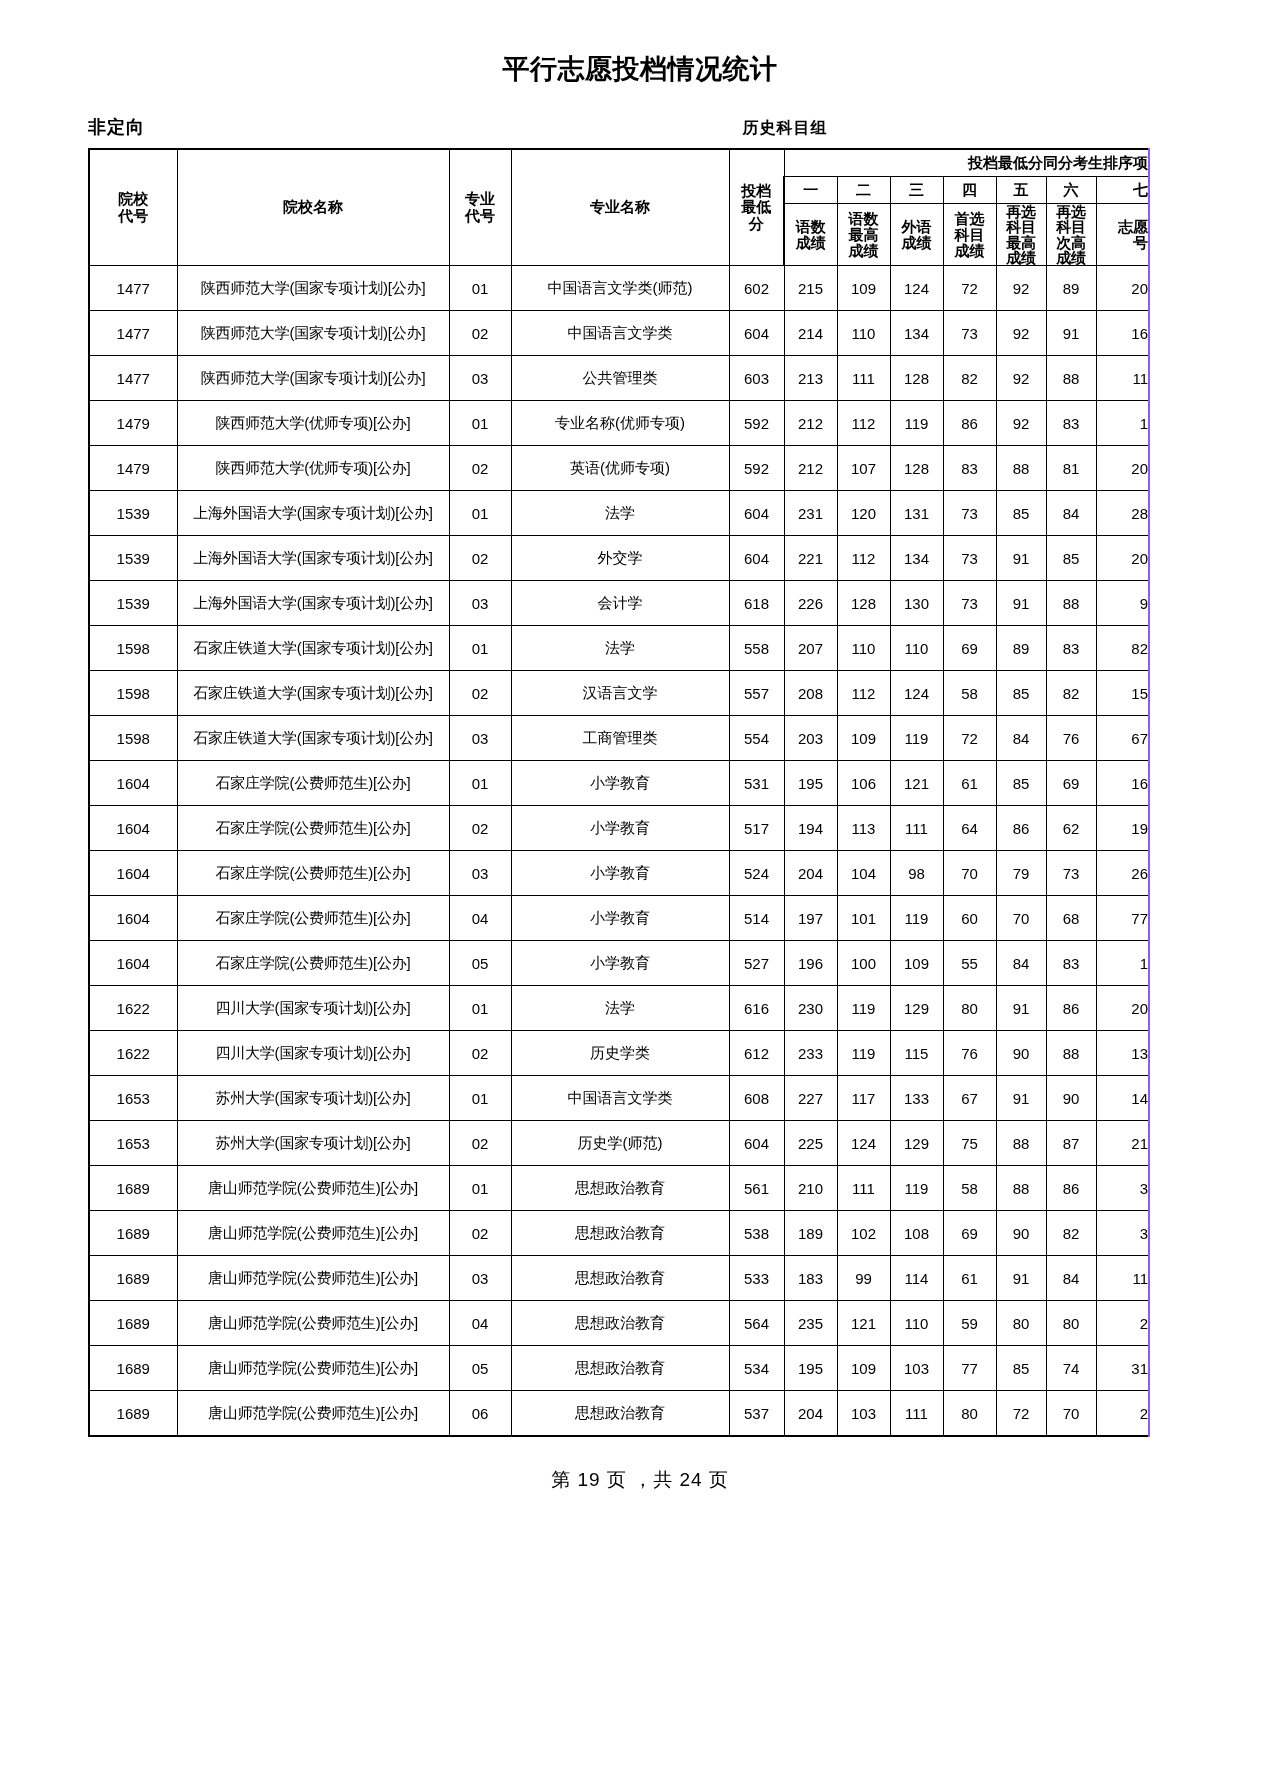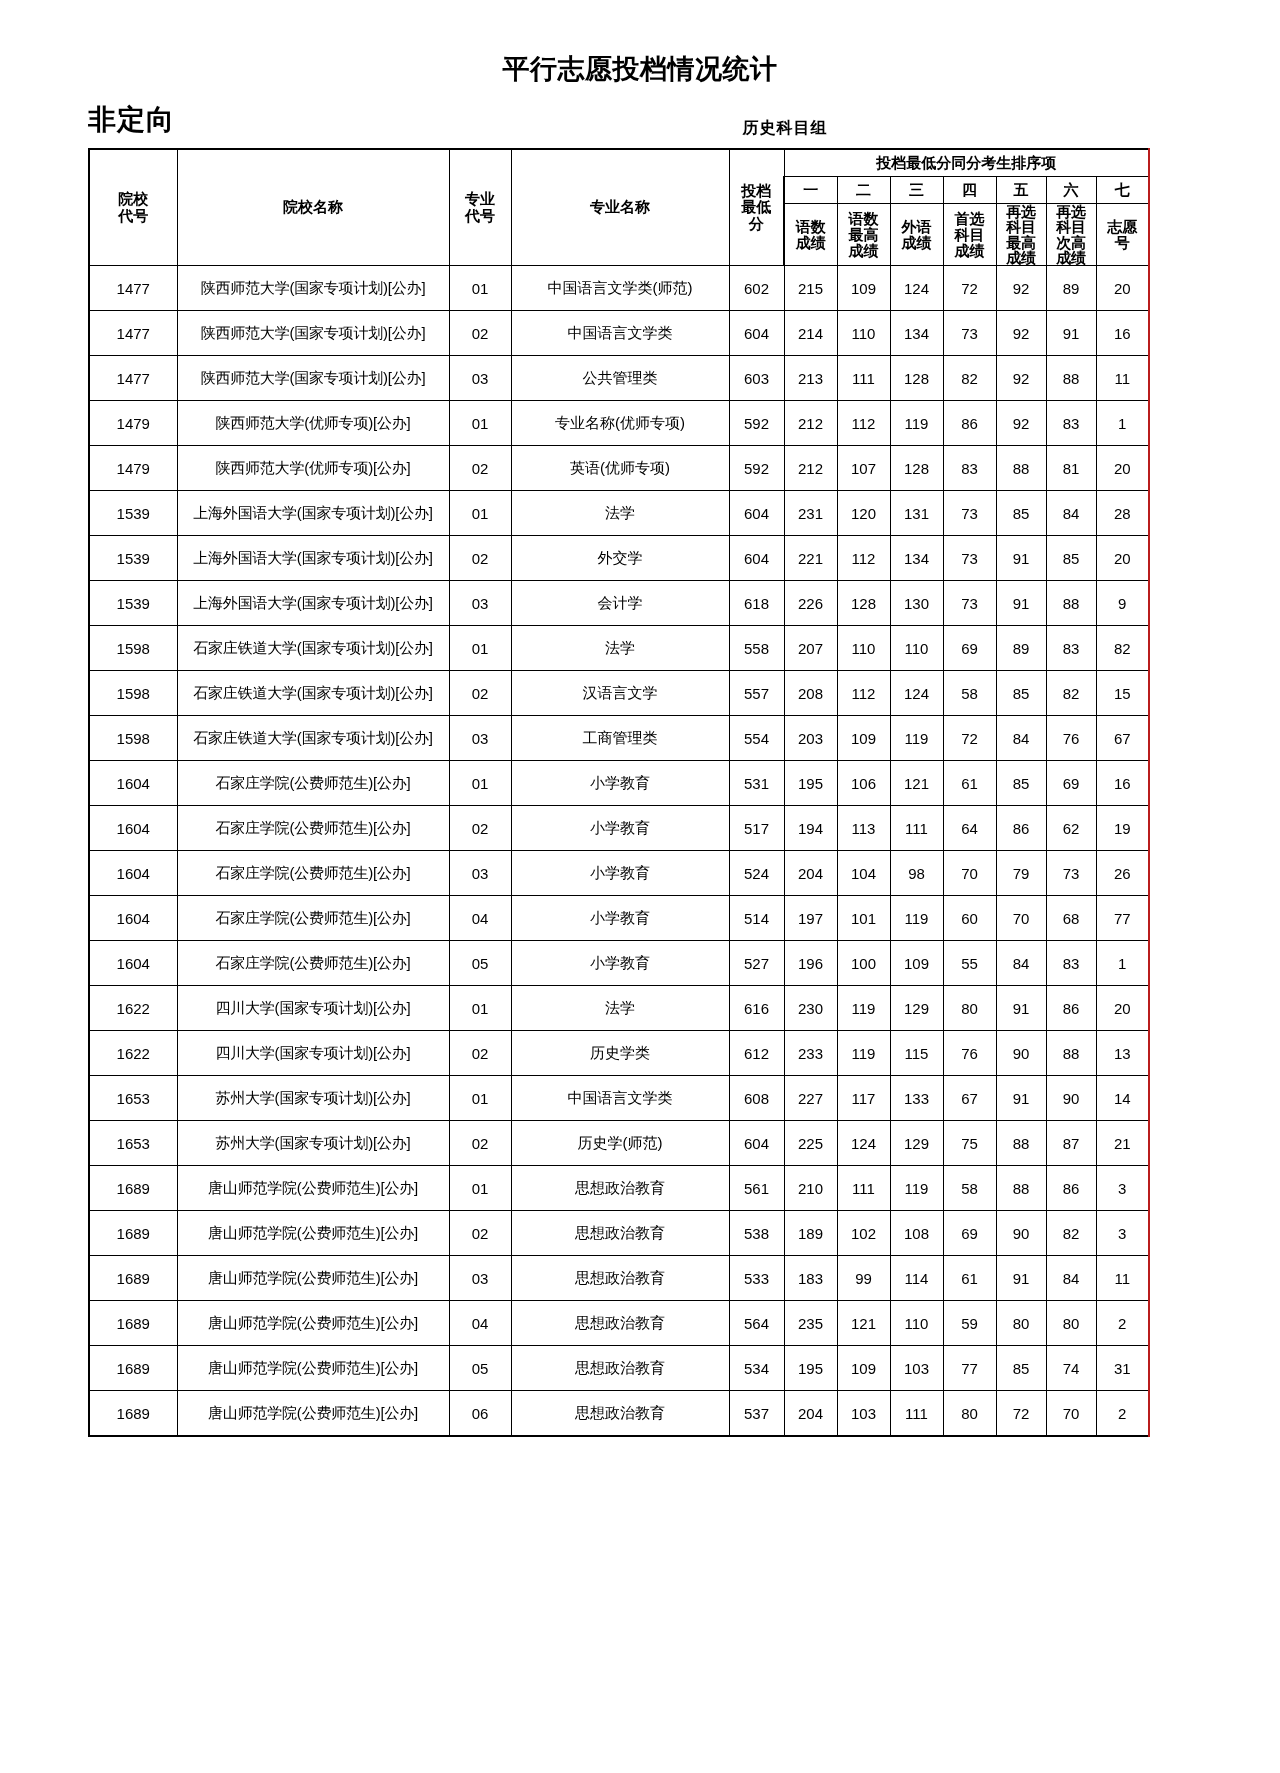--- a/index.html
+++ b/index.html
@@ -32,21 +32,21 @@
 
   .subheader-row {
     display: flex;
     align-items: flex-end;
     margin-top: 22px;
     margin-bottom: 9px;
     position: relative;
     height: 30px;
   }
   .cat-label {
-    font-size: 28px;
+    font-size: 18px;
     font-weight: bold;
     letter-spacing: 1px;
   }
   .group-label {
     position: absolute;
     left: 0;
     right: 0;
     text-align: center;
     font-size: 16px;
     font-weight: bold;
@@ -64,21 +64,21 @@
     border: 1px solid #000;
     padding: 0;
     text-align: center;
     vertical-align: middle;
     font-size: 15px;
   }
   
   table.stat tr th:first-child,
   table.stat tr td:first-child { border-left: 2px solid #000; }
   table.stat tr th:last-child,
-  table.stat tr td:last-child { border-right: 2px solid #b91c1c; }
+  table.stat tr td:last-child { border-right: 2px solid #8b5cf6; text-align: right; }
 
   thead th {
     font-weight: bold;
     line-height: 1.12;
   }
   th.h-sub-span {
     font-size: 17px;
     height: 26px;
     border-bottom: 1px solid #000;
   }
@@ -600,13 +600,14 @@
           <td class="num">103</td>
           <td class="num">111</td>
           <td class="num">80</td>
           <td class="num">72</td>
           <td class="num">70</td>
           <td class="num">2</td>
         </tr>
       </tbody>
   </table>
 
+  <div class="footer">第 19 页 ，共 24 页</div>
 </div>
 
 </body></html>

